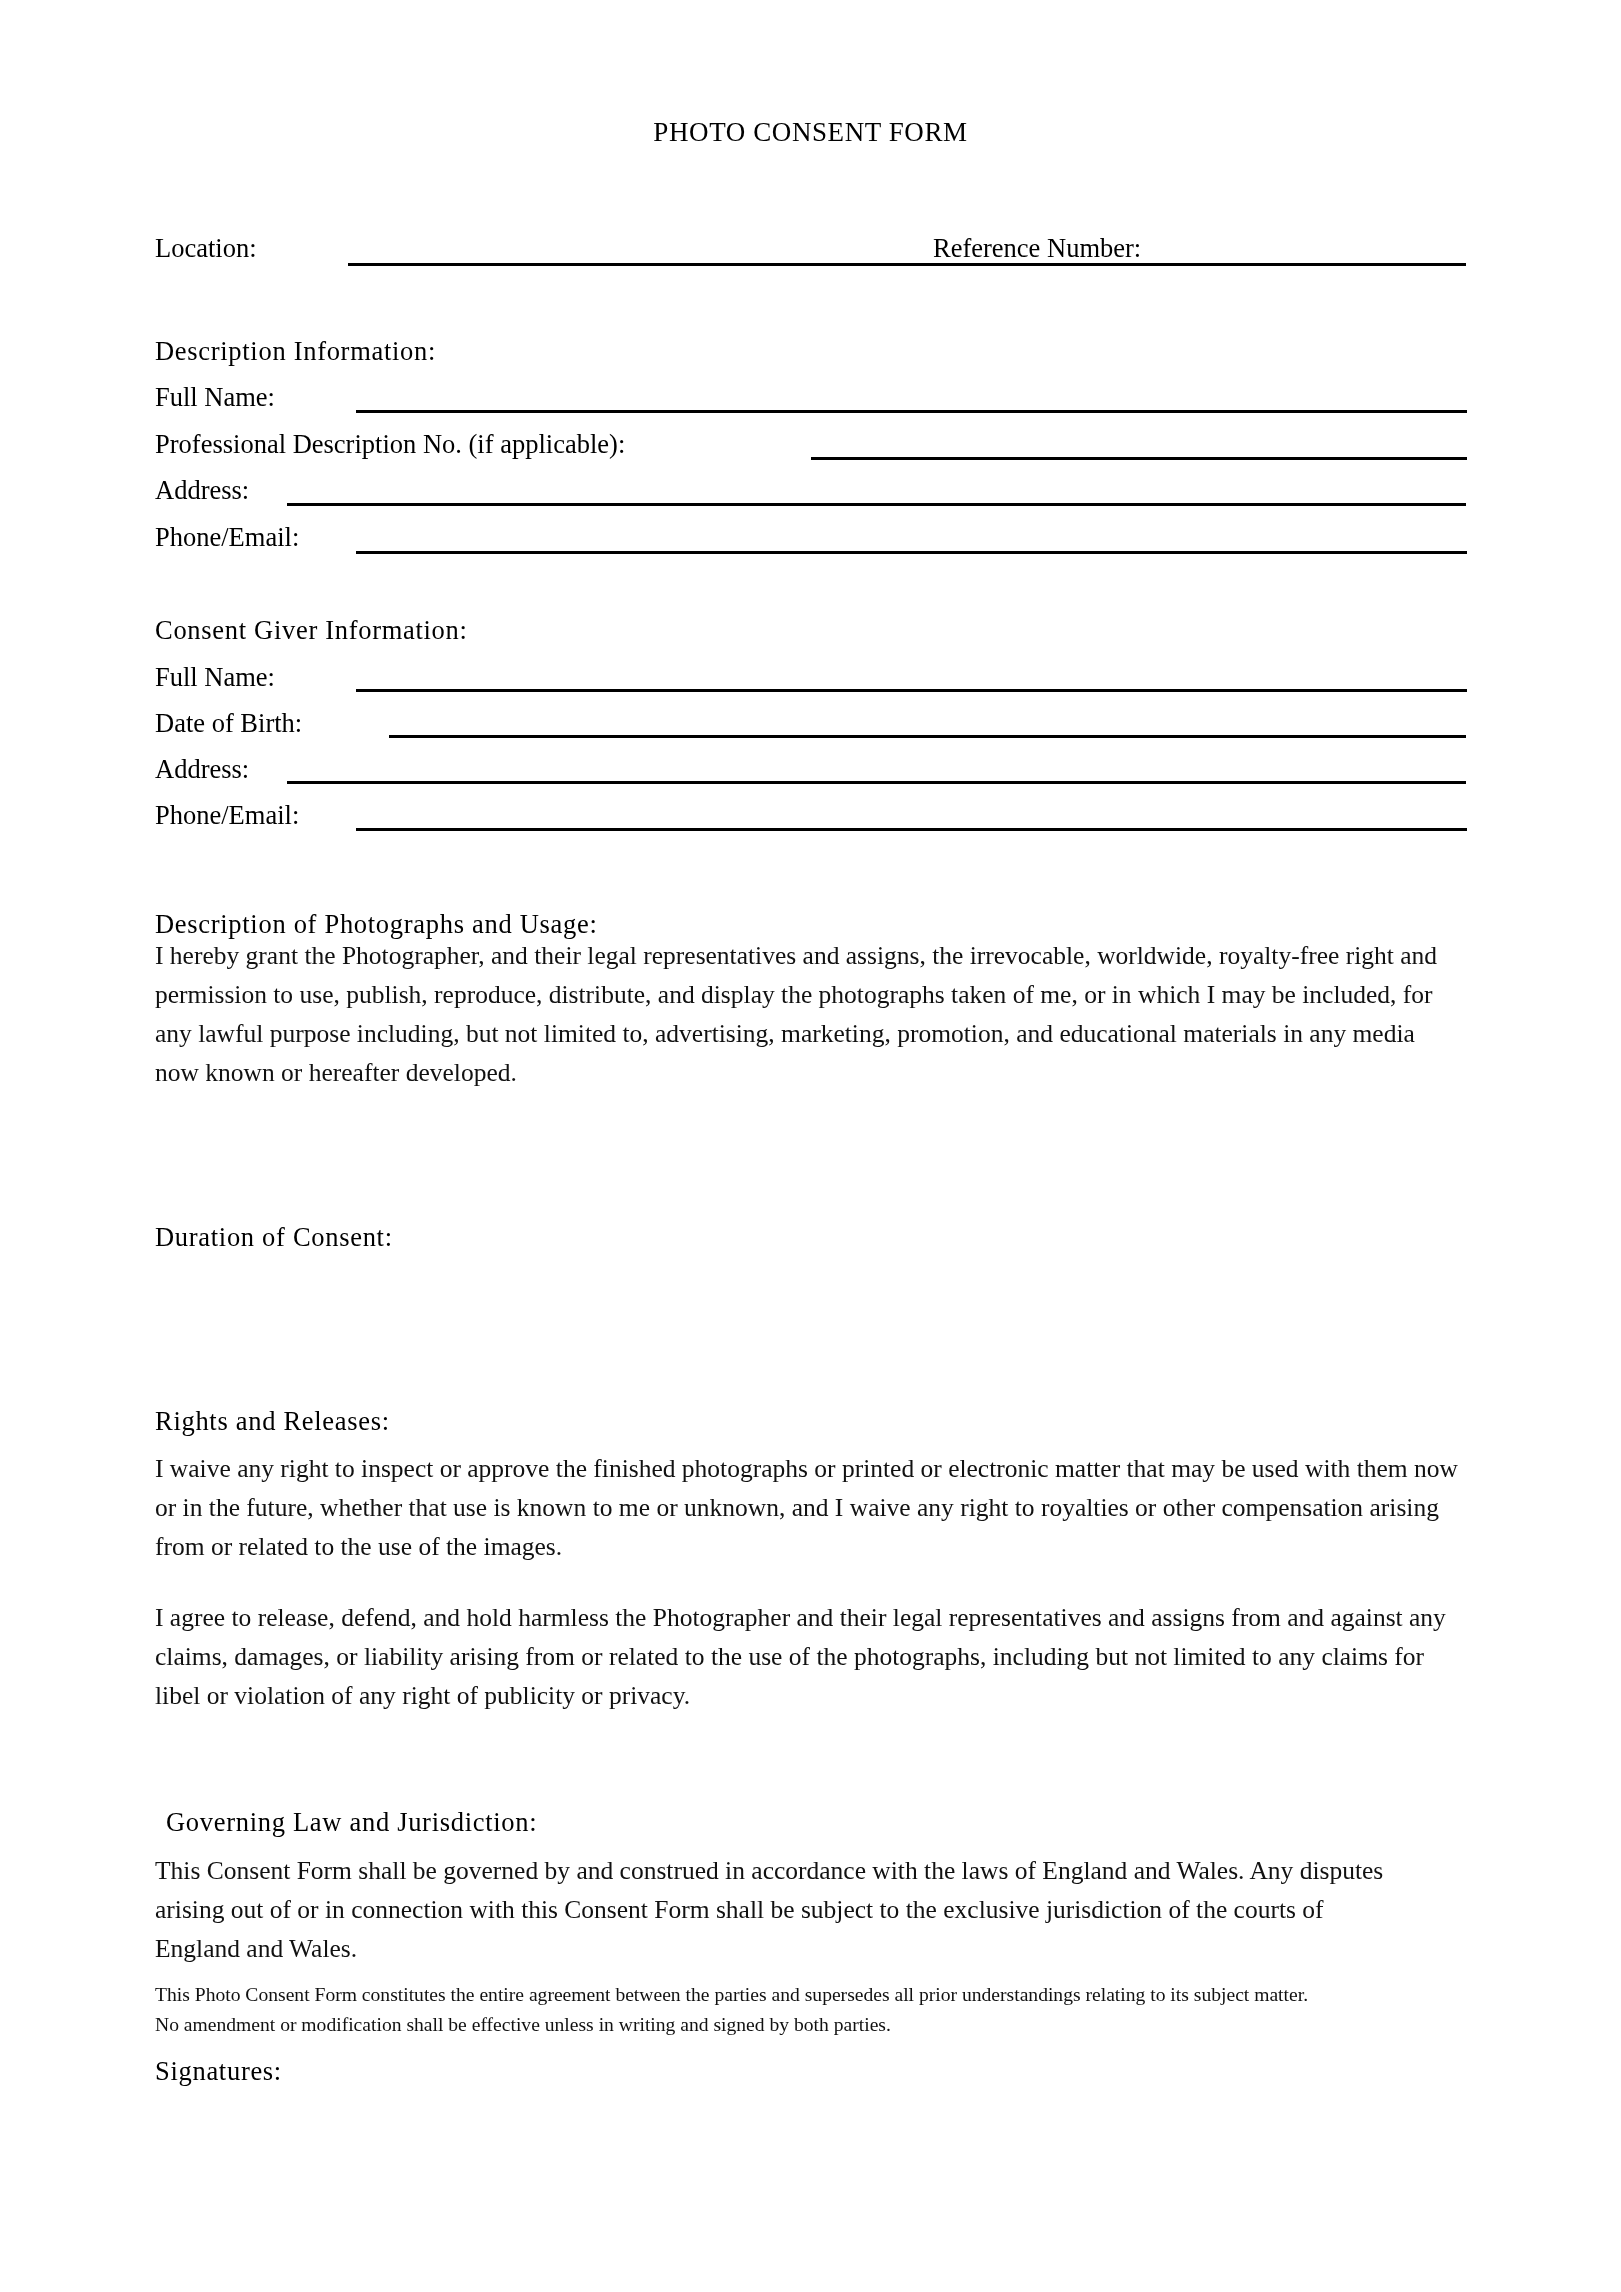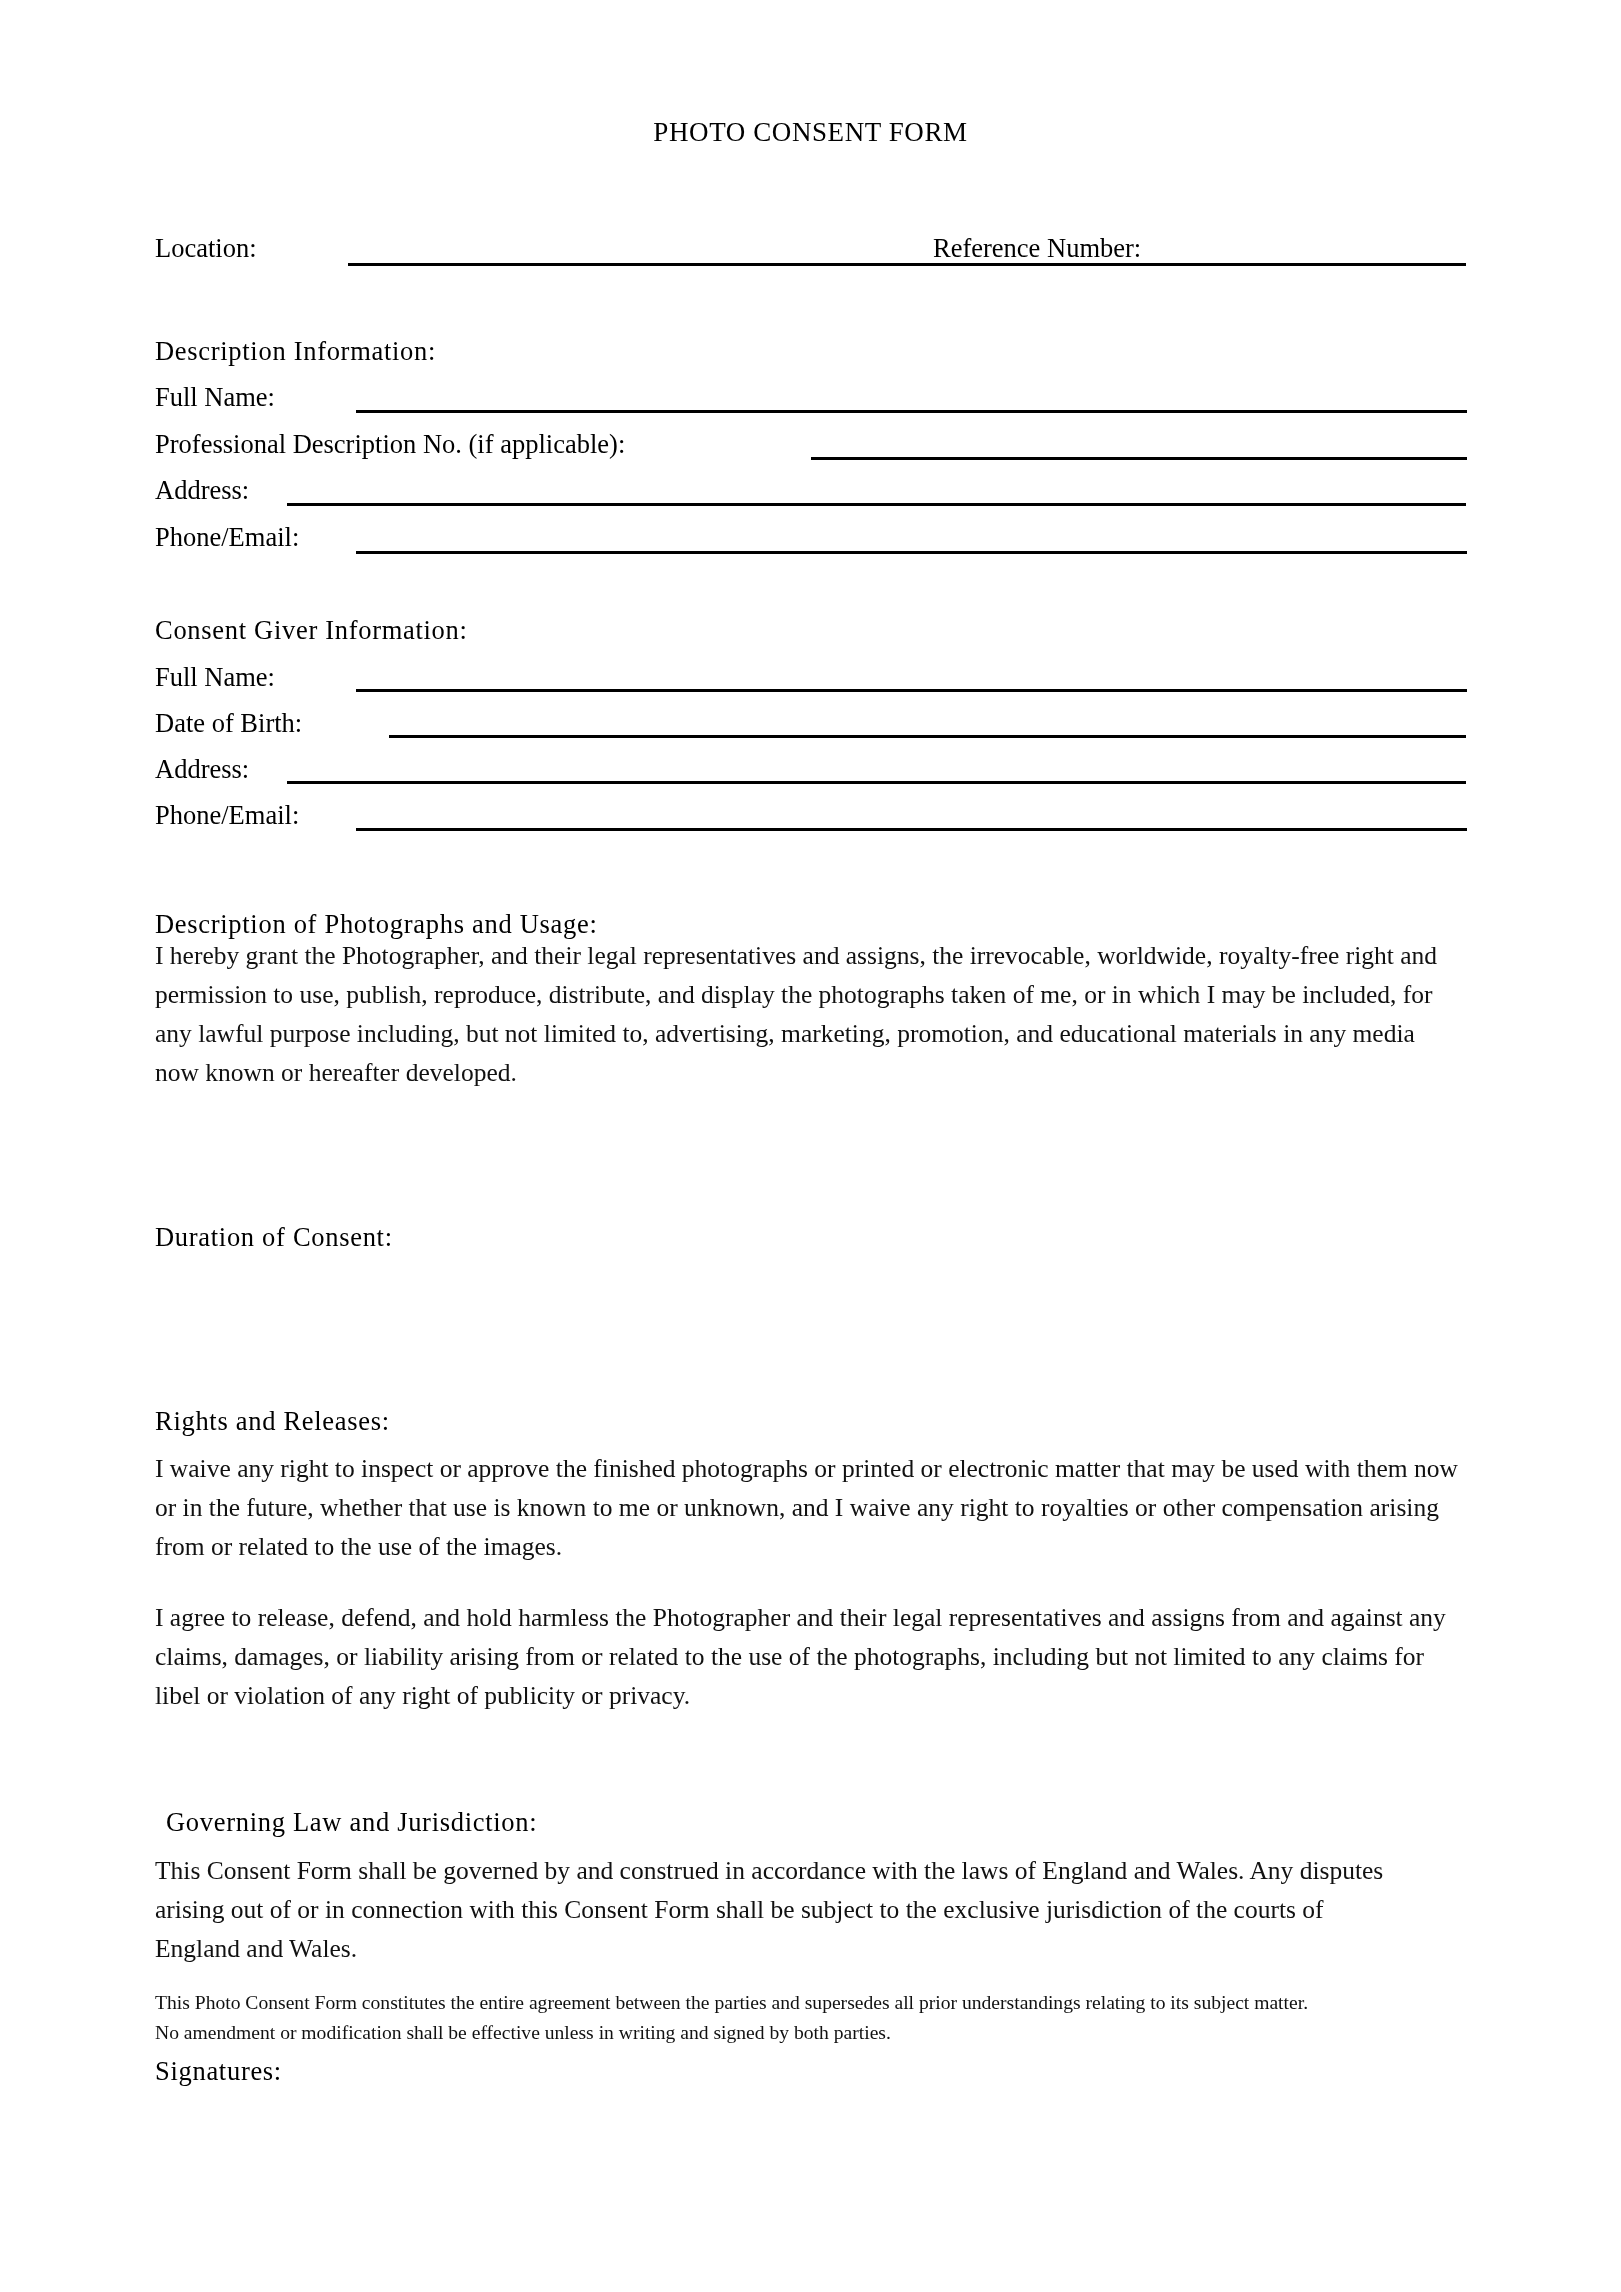--- a/index.html
+++ b/index.html
@@ -68,21 +68,20 @@
     line-height: 39px;
     text-align: left;
     color: #111111;
   }
 
   .fine {
     position: absolute;
     font-size: 19.6px;
     line-height: 30px;
     color: #111111;
-    margin-top: 8px;
   }
 </style>
 </head>
 <body>
 
 <div class="page">
 
   <div class="doc-title">PHOTO CONSENT FORM</div>
 
   <div class="abs label" style="left:155px; top:235px;">Location:</div>

